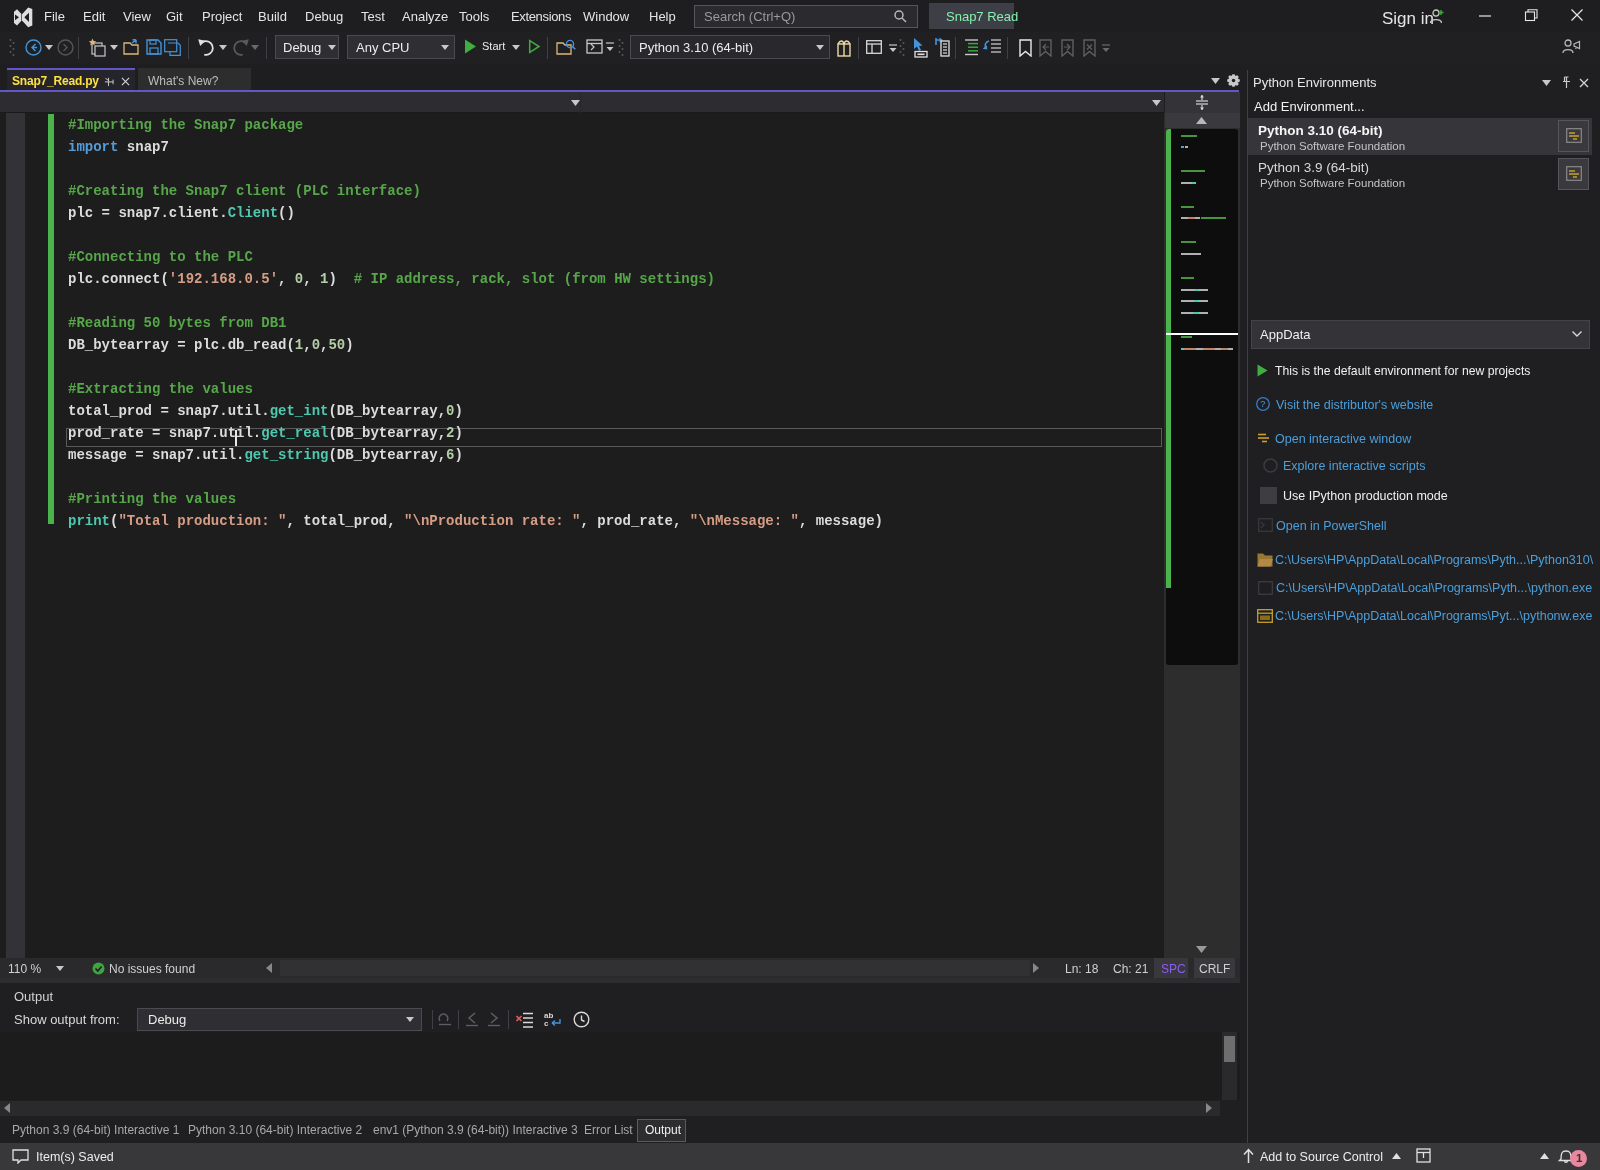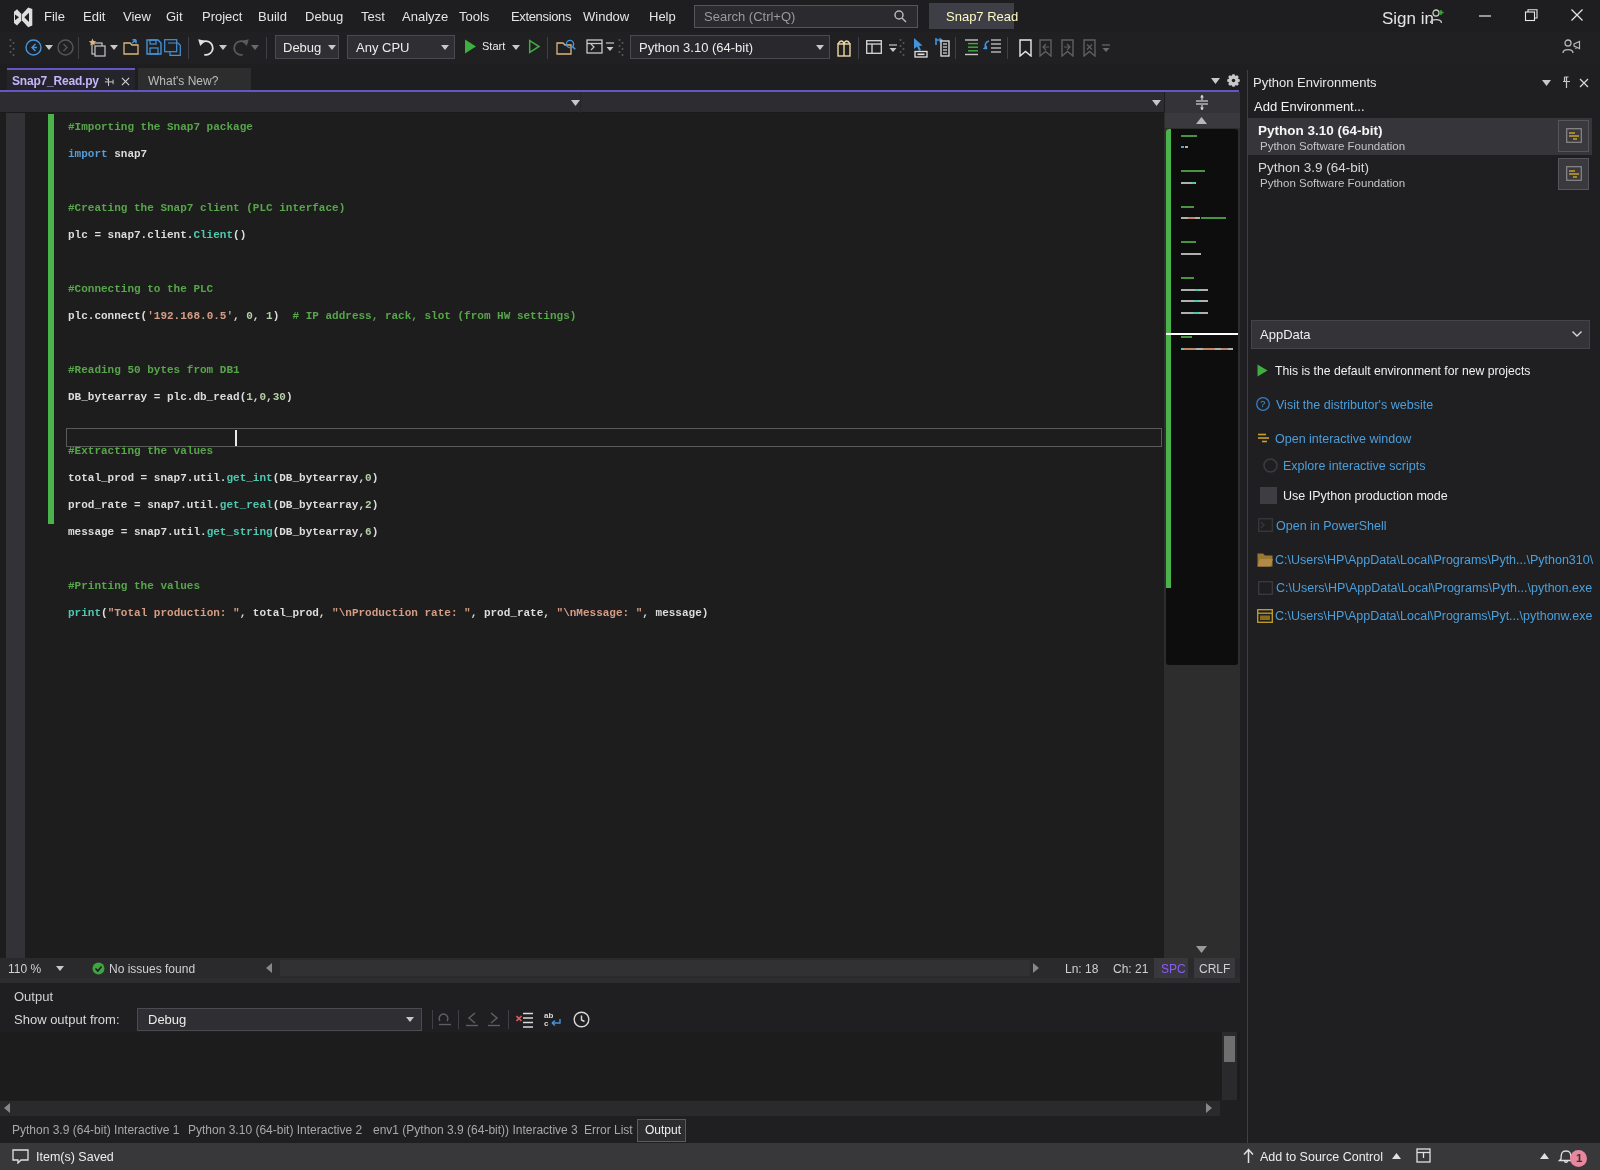--- a/index.html
+++ b/index.html
@@ -1,20 +1,20 @@
 <!DOCTYPE html>
 <html><head><meta charset="utf-8">
 <style>
 *{margin:0;padding:0;box-sizing:border-box}
 body{width:1600px;height:1170px;background:#1e1e20;font-family:"Liberation Sans",sans-serif;overflow:hidden;position:relative}
 .a{position:absolute}
 .sep{width:1px;background:#3f3f46}
 .menu{color:#e4e4e4;font-size:13px}
 .combo{background:#2f2f33;border:1px solid #4a4a50;color:#ececec;font-size:13px}
-.code{font-family:"Liberation Mono",monospace;font-weight:bold;font-size:11px;line-height:27px;white-space:pre}
+.code{font-family:"Liberation Mono",monospace;font-weight:bold;font-size:14px;line-height:22px;white-space:pre}
 .c{color:#57a64a}.k{color:#569cd6}.t{color:#4ec9b0}.s{color:#d69d85}.n{color:#b5cea8}
 .lnk{color:#4b9fdb;font-size:12.5px}
 svg{display:block}
 </style></head>
 <body>
 
 <div class="a" style="left:0;top:0;width:1600px;height:32px;background:#1e1e20"></div>
 <svg class="a" style="left:14px;top:3.5px" width="19" height="24" viewBox="0 0 19 24">
  <path fill="#dedede" d="M0 7.8 L3 5.2 L7.2 9.8 L7.2 16.9 L3 21.5 L0 18.9 Z"></path>
  <path fill="#dedede" d="M7.8 10.4 L14.2 3.4 L18.3 5.1 L18.3 21.6 L14.2 23.3 L7.8 16.3 Z"></path>
@@ -35,21 +35,21 @@
 <div class="a menu" style="left:583px;top:9px">Window</div>
 <div class="a menu" style="left:649px;top:9px">Help</div>
 
 <div class="a" style="left:694px;top:5px;width:224px;height:23px;background:#2b2b2f;border:1px solid #55555c"></div>
 <div class="a" style="left:704px;top:9px;color:#9a9a9a;font-size:13px">Search (Ctrl+Q)</div>
 <svg class="a" style="left:893px;top:9px" width="14" height="14" viewBox="0 0 14 14">
     <circle cx="6" cy="6" r="4" fill="none" stroke="#b8b8b8" stroke-width="1.5"></circle>
     <line x1="9" y1="9" x2="13" y2="13" stroke="#b8b8b8" stroke-width="1.5"></line>
   </svg>
 <div class="a" style="left:929px;top:3px;width:85px;height:26px;background:#3e3e46"></div>
-<div class="a" style="left:946px;top:9px;color:#fef9c3;font-size:13px">Snap7 Read</div>
+<div class="a" style="left:946px;top:9px;color:#86efac;font-size:13px">Snap7 Read</div>
 <div class="a" style="left:1382px;top:9px;color:#e4e4e4;font-size:17px">Sign in</div>
 <svg class="a" style="left:1428px;top:8px" width="18" height="17" viewBox="0 0 18 17">
     <circle cx="8" cy="5" r="3" fill="none" stroke="#c8c8c8" stroke-width="1.3"></circle>
     <path d="M2.5 15 C2.5 10.5 13.5 10.5 13.5 15" fill="none" stroke="#c8c8c8" stroke-width="1.3"></path>
     <path d="M13 2 v5 M10.5 4.5 h5" stroke="#3fae3f" stroke-width="1.4"></path>
   </svg>
 <svg class="a" style="left:1478px;top:8px" width="14" height="14" viewBox="0 0 14 14">
     <line x1="1" y1="8" x2="13" y2="8" stroke="#e8e8e8" stroke-width="1.2"></line>
   </svg>
 <svg class="a" style="left:1524px;top:8px" width="14" height="14" viewBox="0 0 14 14">
@@ -254,21 +254,21 @@
     <path d="M1.5 4 L5 8 L8.5 4 Z" fill="#6a6a6a"></path>
   </svg>
 <svg class="a" style="left:1562px;top:38px" width="19" height="17" viewBox="0 0 19 17">
     <circle cx="6" cy="5" r="3" fill="none" stroke="#b8b8b8" stroke-width="1.3"></circle>
     <path d="M1 15 C1 10.5 11 10.5 11 15" fill="none" stroke="#b8b8b8" stroke-width="1.3"></path>
     <path d="M12 6 L17.5 3.5 V10.5 L12 8 Z M13.5 8.5 L14 11" fill="none" stroke="#b8b8b8" stroke-width="1.2"></path>
   </svg>
 
 <div class="a" style="left:0;top:64px;width:1600px;height:26px;background:#1e1e20"></div>
 <div class="a" style="left:7px;top:68px;width:128px;height:23px;background:#24242a;border-top:2px solid #6257c4"></div>
-<div class="a" style="left:12px;top:74px;color:#c4b5fd;font-size:12px;font-weight:bold;letter-spacing:-0.2px">Snap7_Read.py</div>
+<div class="a" style="left:12px;top:74px;color:#fde047;font-size:12px;font-weight:bold;letter-spacing:-0.2px">Snap7_Read.py</div>
 <svg class="a" style="left:104px;top:76px" width="10" height="10" viewBox="0 0 11 11">
     <path d="M4 1 H9 M6.5 1 V6 M2 6 H11 M5 6 L2.5 9.5 M6.5 6 V10" stroke="#c8c8c8" stroke-width="1.1" fill="none" transform="rotate(90 5.5 5.5)"></path>
   </svg>
 <svg class="a" style="left:121px;top:77px" width="9" height="9" viewBox="0 0 10 10">
     <path d="M1 1 L9 9 M9 1 L1 9" stroke="#d8d8d8" stroke-width="1.2"></path>
   </svg>
 <div class="a" style="left:138px;top:68px;width:113px;height:23px;background:#2d2d2d"></div>
 <div class="a" style="left:148px;top:74px;color:#bcbcbc;font-size:12px">What's New?</div>
 <svg class="a" style="left:1211px;top:78px" width="9" height="6" viewBox="0 0 9 6">
     <path d="M0 0 L4.5 6 L9 0 Z" fill="#c8c8c8"></path>
@@ -308,21 +308,21 @@
 <div class="a code" style="left:68px;top:113.5px;color:#dcdcdc"><span class="c">#Importing the Snap7 package</span>
 <span class="k">import</span> snap7
 
 <span class="c">#Creating the Snap7 client (PLC interface)</span>
 plc = snap7.client.<span class="t">Client</span>()
 
 <span class="c">#Connecting to the PLC</span>
 plc.connect(<span class="s">'192.168.0.5'</span>, <span class="n">0</span>, <span class="n">1</span>)  <span class="c"># IP address, rack, slot (from HW settings)</span>
 
 <span class="c">#Reading 50 bytes from DB1</span>
-DB_bytearray = plc.db_read(<span class="n">1</span>,<span class="n">0</span>,<span class="n">30</span>)
+DB_bytearray = plc.db_read(<span class="n">1</span>,<span class="n">0</span>,<span class="n">50</span>)
 
 <span class="c">#Extracting the values</span>
 total_prod = snap7.util.<span class="t">get_int</span>(DB_bytearray,<span class="n">0</span>)
 prod_rate = snap7.util.<span class="t">get_real</span>(DB_bytearray,<span class="n">2</span>)
 message = snap7.util.<span class="t">get_string</span>(DB_bytearray,<span class="n">6</span>)
 
 <span class="c">#Printing the values</span>
 <span class="t">print</span>(<span class="s">"Total production: "</span>, total_prod, <span class="s">"\nProduction rate: "</span>, prod_rate, <span class="s">"\nMessage: "</span>, message)
 </div>
 

